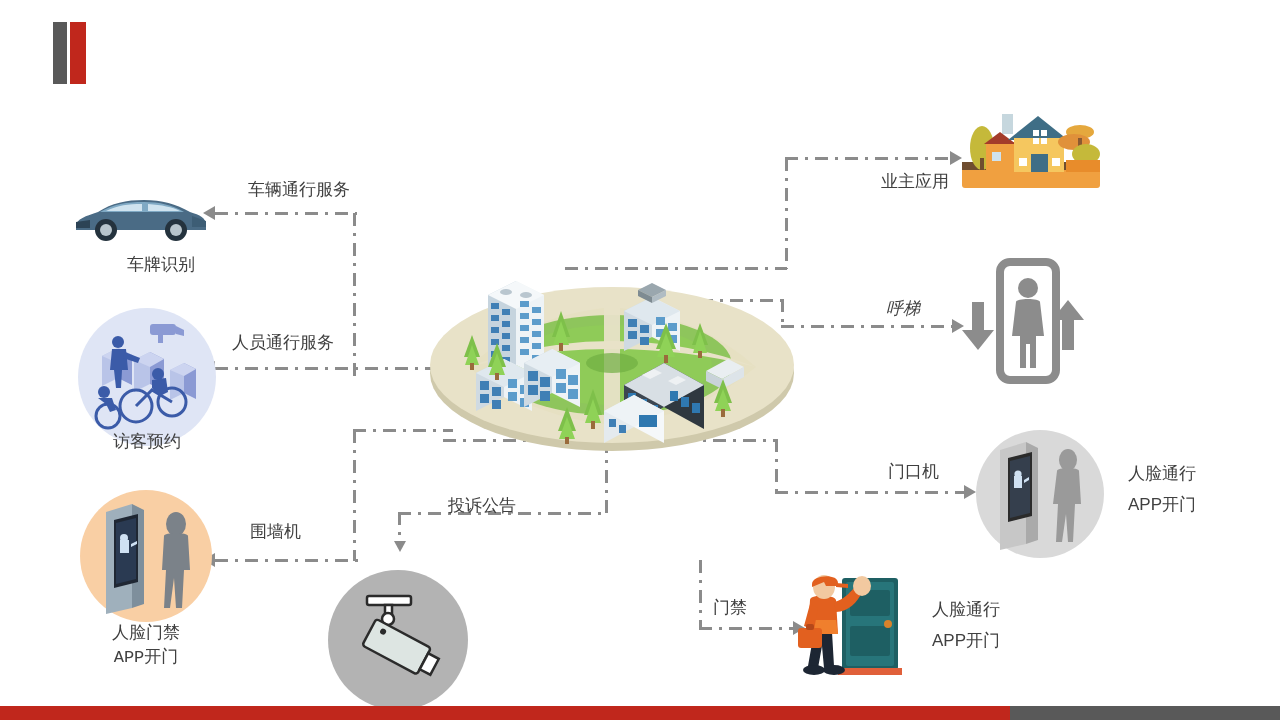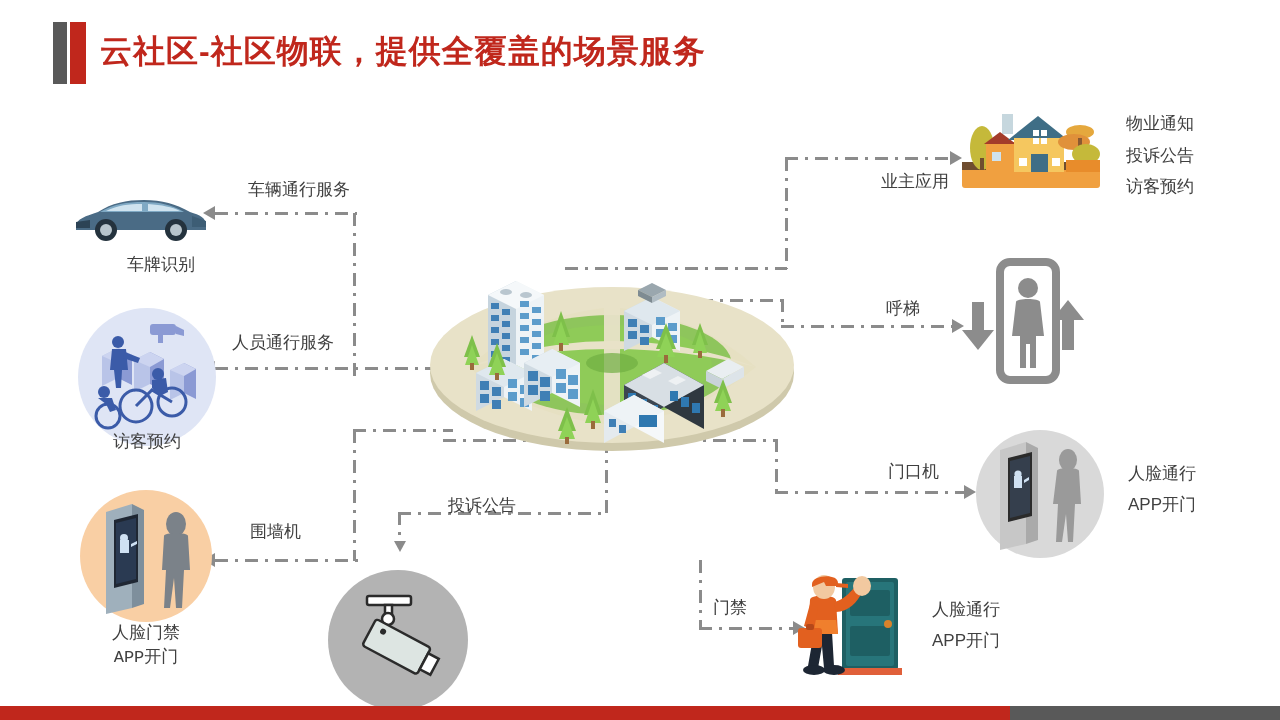--- a/index.html
+++ b/index.html
@@ -70,21 +70,20 @@
   svg { display:block; overflow:visible; }
   .abs { position:absolute; }
 </style>
 </head>
 <body>
 
 <div id="slide">
 
   <div class="hdr-bar-gray"></div>
   <div class="hdr-bar-red"></div>
-  <div class="hdr-title">云社区-社区物联，提供全覆盖的场景服务</div>
 
   <div class="dd-v" style="left:353px; top:213px; height:165px;"></div>
   <div class="dd-h" style="left:215px; top:212px; width:142px;"></div>
   <div class="arw arw-l" style="left:203px; top:206px;"></div>
   <div class="lbl" style="left:248px; top:178px;">车辆通行服务</div>
 
   <div class="dd-h" style="left:215px; top:367px; width:232px;"></div>
   <div class="arw arw-l" style="left:203px; top:361px;"></div>
   <div class="lbl" style="left:232px; top:331px;">人员通行服务</div>
 
@@ -103,21 +102,21 @@
   <div class="dd-h" style="left:565px; top:267px; width:222px;"></div>
   <div class="dd-v" style="left:785px; top:158px; height:111px;"></div>
   <div class="dd-h" style="left:785px; top:157px; width:165px;"></div>
   <div class="arw arw-r" style="left:950px; top:151px;"></div>
   <div class="lbl" style="left:833px; top:170px;margin-left:48px;">业主应用</div>
 
   <div class="dd-h" style="left:580px; top:299px; width:203px;"></div>
   <div class="dd-v" style="left:781px; top:299px; height:28px;"></div>
   <div class="dd-h" style="left:781px; top:325px; width:172px;"></div>
   <div class="arw arw-r" style="left:952px; top:319px;"></div>
-  <div class="lbl" style="left:886px; top:297px;">呼梯</div>
+  <div class="lbl" style="left:886px; top:297px;font-style:italic;">呼梯</div>
 
   <div class="dd-h" style="left:443px; top:439px; width:335px;"></div>
   <div class="dd-v" style="left:775px; top:439px; height:54px;"></div>
   <div class="dd-h" style="left:775px; top:491px; width:190px;"></div>
   <div class="arw arw-r" style="left:964px; top:485px;"></div>
   <div class="lbl" style="left:888px; top:460px;">门口机</div>
 
   <div class="dd-v" style="left:699px; top:560px; height:68px;"></div>
   <div class="dd-h" style="left:699px; top:627px; width:96px;"></div>
   <div class="arw arw-r" style="left:793px; top:621px;"></div>
@@ -447,25 +446,20 @@
 
       <g>
         <ellipse cx="118" cy="22" rx="14" ry="7" fill="#e5a83d"></ellipse>
         <ellipse cx="112" cy="32" rx="16" ry="8" fill="#e0913a"></ellipse>
         <rect x="116" y="28" width="4" height="26" fill="#8a5a31"></rect>
         <ellipse cx="124" cy="44" rx="14" ry="10" fill="#c5b93a"></ellipse>
       </g>
       <rect x="104" y="50" width="34" height="12" fill="#e88c2b"></rect>
     </svg>
   </div>
-  <div class="abs" style="left:1126px; top:112px;">
-    <div class="lbl" style="position:relative; left:0; top:0;">物业通知</div>
-    <div class="lbl" style="position:relative; left:0; top:0; margin-top:7px;">投诉公告</div>
-    <div class="lbl" style="position:relative; left:0; top:0; margin-top:7px;">访客预约</div>
-  </div>
 
   <div class="abs" style="left:960px; top:258px;">
     <svg width="136" height="128" viewBox="0 0 136 128">
 
       <g fill="#8c8c8c">
         <polygon points="10,44 22,44 22,72 32,72 16,92 0,72 10,72" transform="translate(2,0)"></polygon>
       </g>
 
       <rect x="40" y="4" width="56" height="118" rx="10" fill="none" stroke="#8c8c8c" stroke-width="8"></rect>
 

